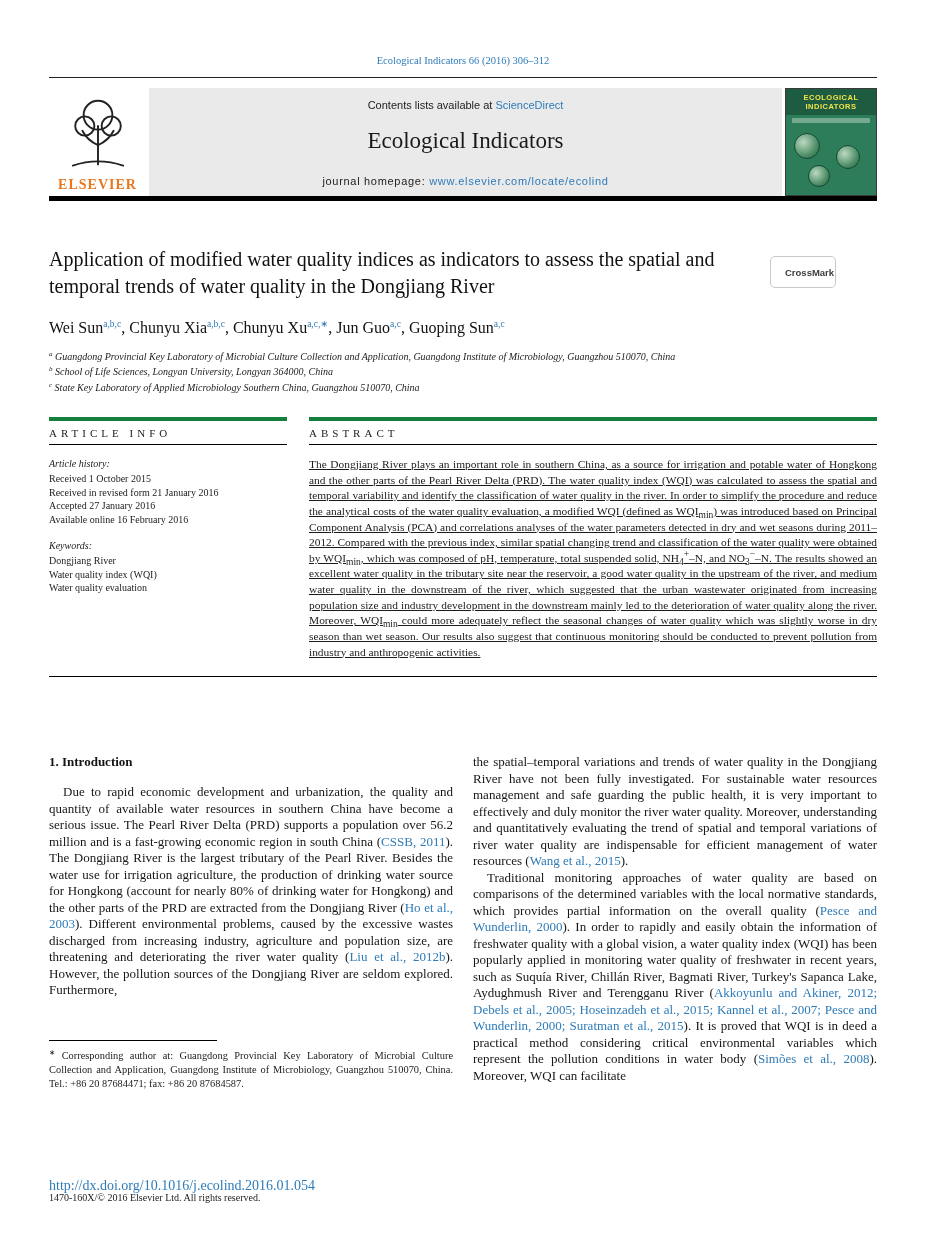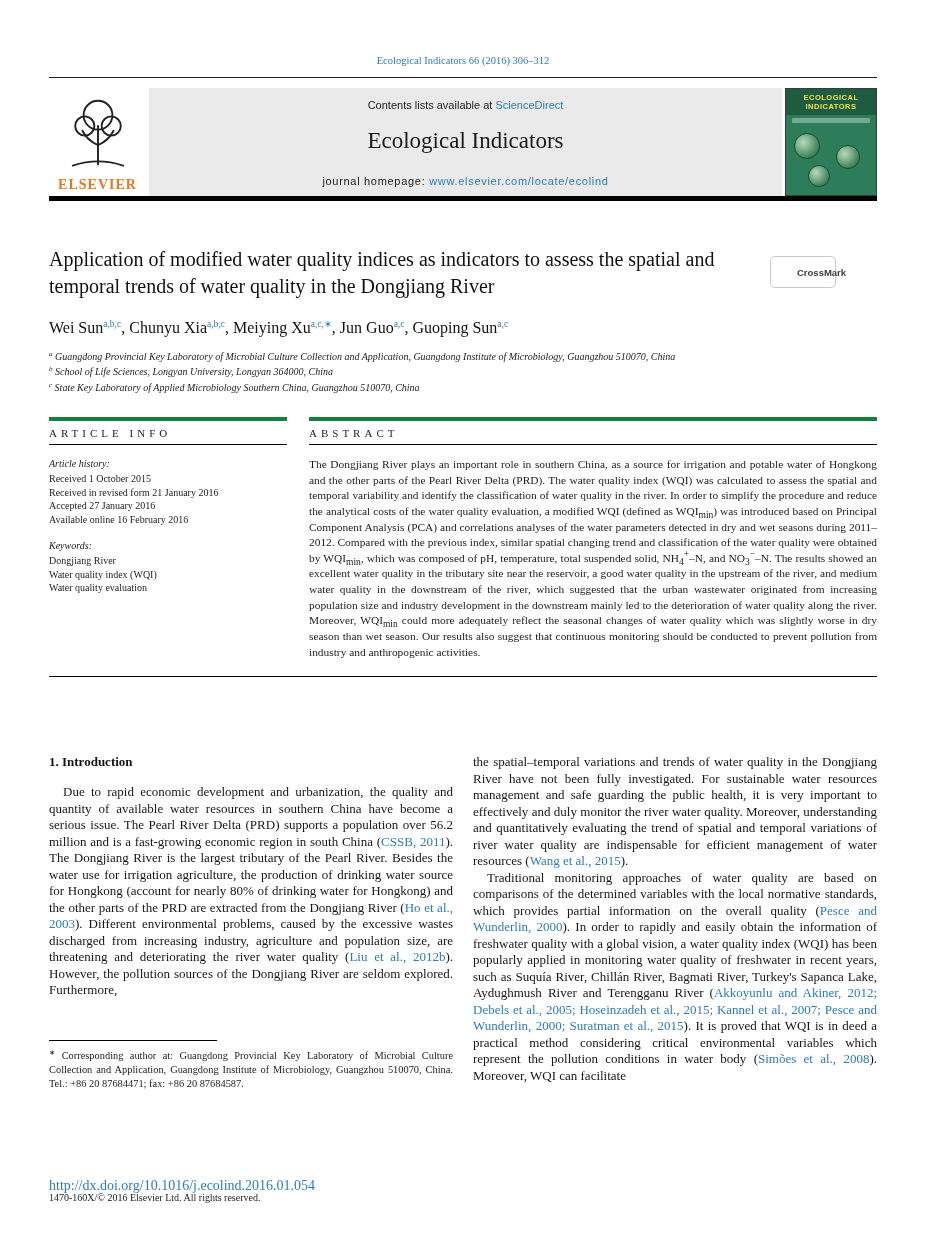--- a/index.html
+++ b/index.html
@@ -39,39 +39,39 @@
   .cover-circ{position:absolute;border-radius:50%;border:1px solid #124b33;
     background:radial-gradient(circle at 35% 35%, #bcd9c0, #4f8f68 60%, #245c41);}
   .c1{width:26px;height:26px;left:8px;top:44px;}
   .c2{width:24px;height:24px;left:50px;top:56px;}
   .c3{width:22px;height:22px;left:22px;top:76px;}
   .black-bar{position:absolute;top:196px;left:49px;width:828px;height:5px;background:#000;}
 
   
   .title{position:absolute;top:246px;left:49px;width:705px;font-size:20px;line-height:1.33;color:#111;}
   .crossmark{position:absolute;top:256px;left:770px;width:66px;display:flex;align-items:center;gap:4px;
-    border:1px solid #c9c9c9;border-radius:5px;padding:4px 22px;background:#fff;cursor:pointer;}
+    border:1px solid #c9c9c9;border-radius:5px;padding:4px 10px;background:#fff;cursor:pointer;}
   .crossmark-label{font-family:"Liberation Sans",sans-serif;font-size:9.5px;font-weight:bold;color:#3d3d3d;}
   .authors{position:absolute;top:318px;left:49px;width:780px;font-size:16px;color:#111;}
   .asup{vertical-align:super;font-size:9.5px;color:var(--link);}
   .affils{position:absolute;top:349px;left:49px;width:790px;font-style:italic;
     font-size:10px;line-height:1.5;color:#222;}
   .affil .fsup{vertical-align:super;font-size:7px;font-style:italic;}
 
   
   .info-abstract{position:absolute;top:417px;left:49px;width:828px;
     display:grid;grid-template-columns:238px 1fr;column-gap:22px;
     border-bottom:1px solid #000;padding-bottom:16px;}
   .col-head{border-top:4px solid #15803d;border-bottom:1px solid #000;
     padding:6px 0 5px 0;font-size:11px;letter-spacing:4px;text-transform:uppercase;color:#222;}
   .info-body{padding-top:12px;font-size:10px;line-height:1.38;color:#1b1b1b;}
   .info-label{font-style:italic;margin-bottom:1px;}
   .info-gap{height:12px;}
   .abstract-body{padding-top:12px;}
-  .abstract-text{font-size:11.4px;line-height:1.37;text-align:justify;color:#1b1b1b;}
+  .abstract-text{font-size:11.4px;line-height:1.37;text-align:justify;color:#1b1b1b;text-decoration:underline;}
   .abstract-copy{font-size:11px;text-align:right;margin-top:3px;}
 
   
   .body-cols{position:absolute;top:754px;left:49px;width:828px;
     display:grid;grid-template-columns:404px 404px;column-gap:20px;}
   .sec-head{font-size:13px;font-weight:bold;margin-bottom:14px;}
   .bodyp{font-size:13px;line-height:1.27;text-align:justify;color:#161616;}
   .indent{text-indent:14px;}
   .cite{color:var(--link);}
   sub,sup{line-height:0;}
@@ -141,21 +141,21 @@
       <rect x="1" y="1" width="20" height="20" rx="4" fill="#ffffff" stroke="#b5b5b5"></rect>
       <circle cx="15.5" cy="6.5" r="3" fill="#d6432f"></circle>
       <path d="M5.5 11.5 L9.5 15.5 L17 7.5" fill="none" stroke="#3a6ea8" stroke-width="2.4" stroke-linecap="round" stroke-linejoin="round"></path>
     </svg>
     <span class="crossmark-label">CrossMark</span>
   </div>
 
   <div class="authors">
     <span class="author"><span>Wei Sun</span><span class="asup">a,b,c</span></span><span>, </span>
     <span class="author"><span>Chunyu Xia</span><span class="asup">a,b,c</span></span><span>, </span>
-    <span class="author"><span>Meiying Xu</span><span class="asup">a,c,∗</span></span><span>, </span>
+    <span class="author"><span>Chunyu Xu</span><span class="asup">a,c,∗</span></span><span>, </span>
     <span class="author"><span>Jun Guo</span><span class="asup">a,c</span></span><span>, </span>
     <span class="author"><span>Guoping Sun</span><span class="asup">a,c</span></span>
   </div>
 
   <div class="affils">
     <div class="affil"><span class="fsup">a</span> <span>Guangdong Provincial Key Laboratory of Microbial Culture Collection and Application, Guangdong Institute of Microbiology, Guangzhou 510070, China</span></div>
     <div class="affil"><span class="fsup">b</span> <span>School of Life Sciences, Longyan University, Longyan 364000, China</span></div>
     <div class="affil"><span class="fsup">c</span> <span>State Key Laboratory of Applied Microbiology Southern China, Guangzhou 510070, China</span></div>
   </div>
 

